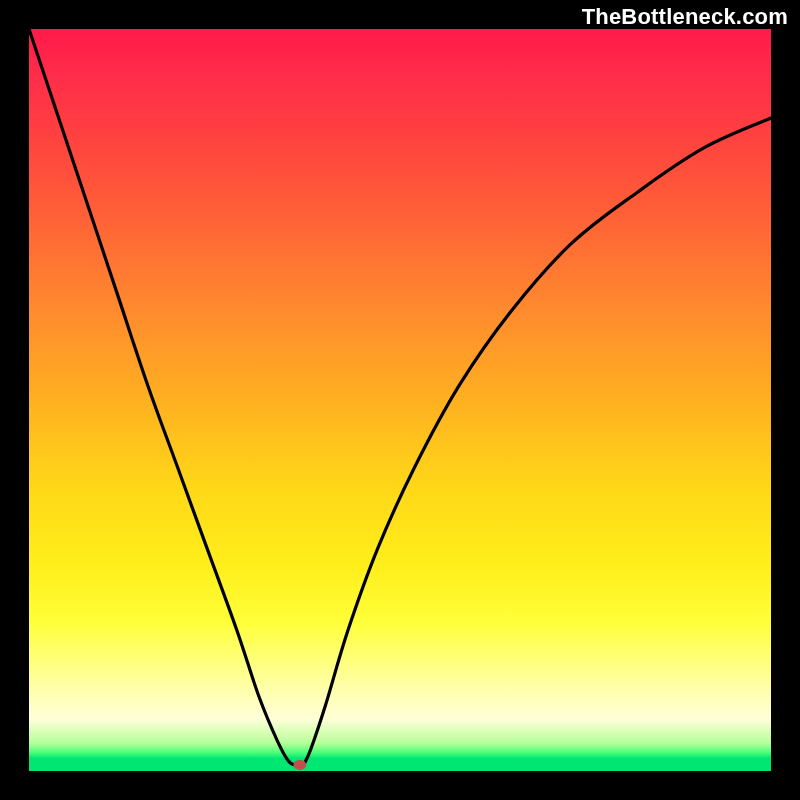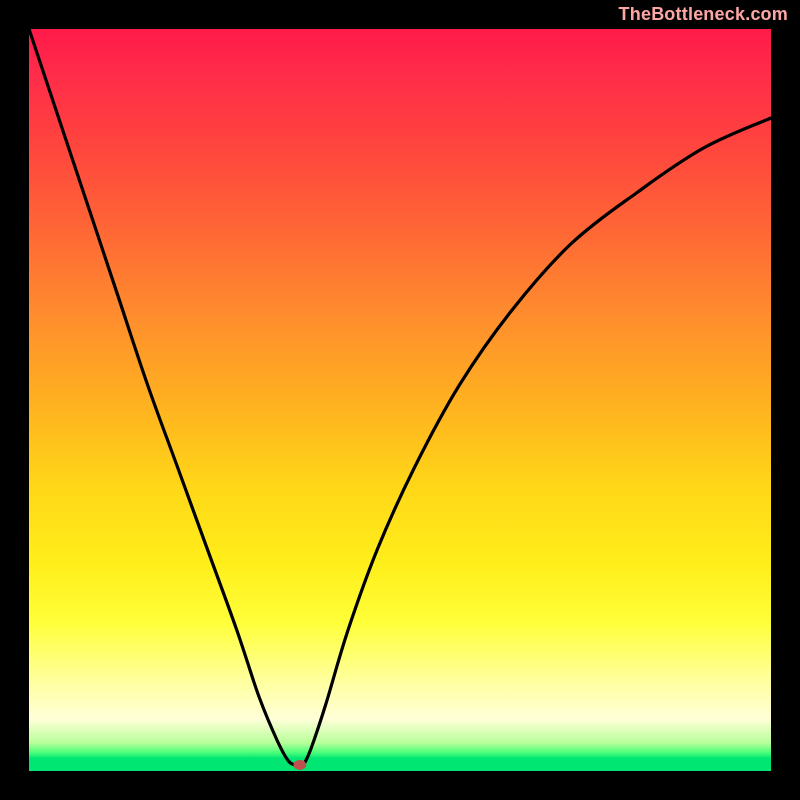--- a/index.html
+++ b/index.html
@@ -46,23 +46,23 @@
       #b8ff9a 96.2%,
       #4cff7a 97.5%,
       #00e673 98.3%,
       #00e673 100%
     );
   }
   .watermark {
     position: absolute;
     top: 4px;
     right: 12px;
-    font-size: 18px;
+    font-size: 22px;
     font-weight: 600;
-    color: #fca5a5;
+    color: #ffffff;
     letter-spacing: 0.2px;
     user-select: none;
   }
   svg.curve {
     position: absolute;
     inset: 0;
   }
   .dip-dot {
     fill: #c05050;
   }

